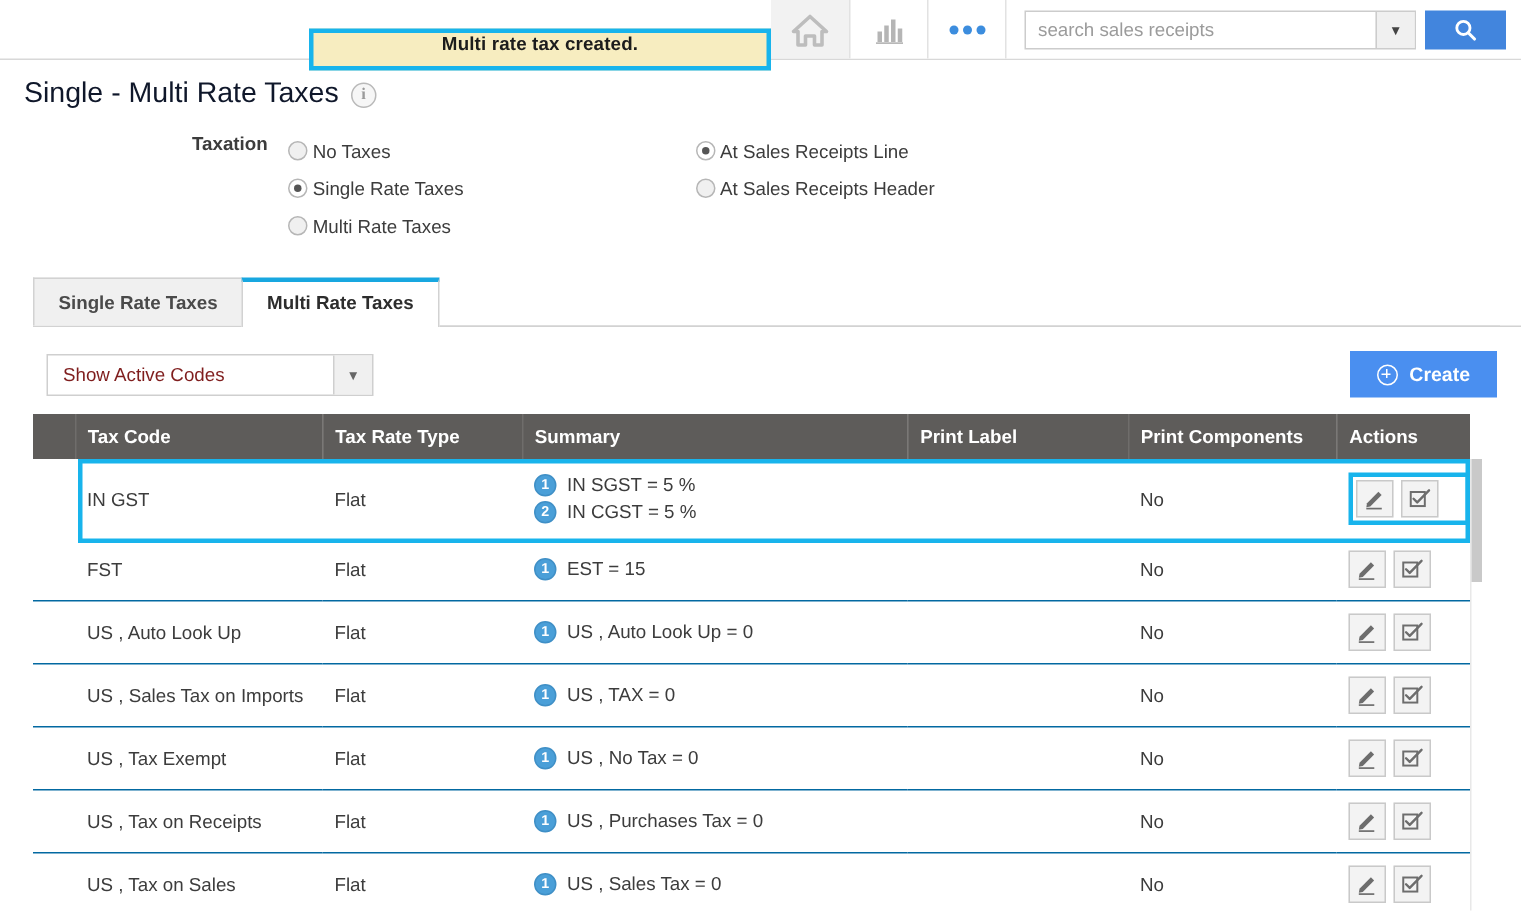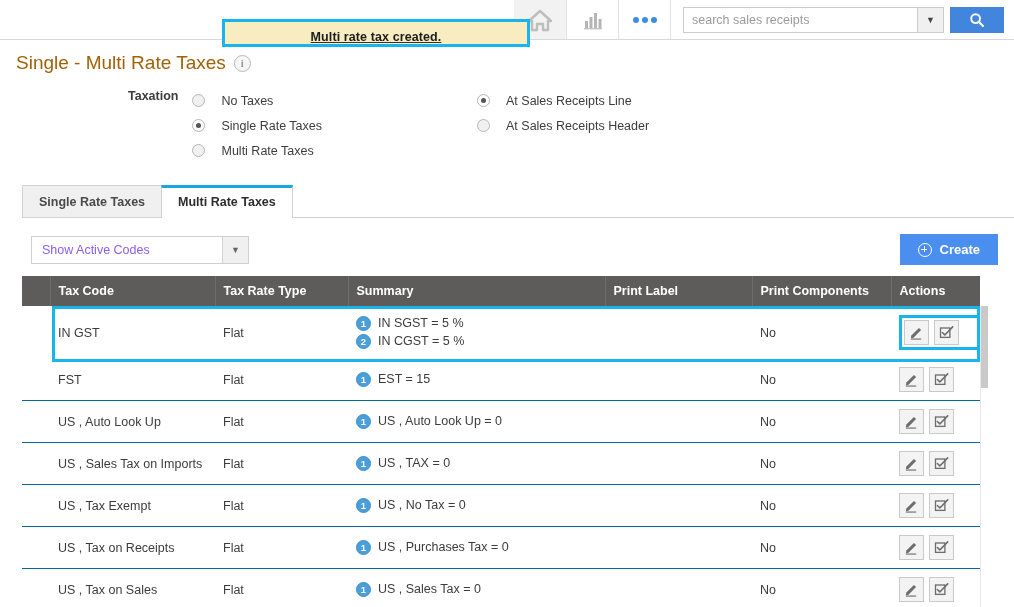--- a/index.html
+++ b/index.html
@@ -69,59 +69,58 @@
     width: 54px; height: 26px;
     background: #4285dd;
     border: none;
     display: flex; align-items: center; justify-content: center;
     cursor: pointer;
   }
 
   
   .toast-outline {
     position: absolute;
-    left: 222px; top: 19px;
+    left: 206px; top: 19px;
     width: 308px; height: 28px;
     border: 3px solid #18b4ec;
     background: #f7edc0;
-    display: flex; align-items: flex-end; justify-content: center;
+    display: flex; align-items: flex-start; justify-content: center;
     z-index: 20;
-    text-decoration: underline;
   }
   .toast-text {
     font-size: 12.5px; font-weight: bold; color: #1c1c1c;
     letter-spacing: .1px;
   }
 
   
   .page-title-row {
     display: flex; align-items: center; gap: 8px;
     padding: 12px 0 0 16px;
   }
-  .page-title { font-size: 19px; color: #a16207; font-weight: normal; }
+  .page-title { font-size: 19px; color: #0f172a; font-weight: normal; }
   .info-icon {
     width: 17px; height: 17px; border-radius: 50%;
     border: 1px solid #b9b9b9; background: #f6f6f6;
     color: #9a9a9a; font-size: 11px; font-weight: bold;
     display: flex; align-items: center; justify-content: center;
     font-family: "Liberation Serif", serif;
   }
 
   
   .form-area { display: flex; padding: 14px 0 0 0; }
   .form-col { display: flex; }
   .form-col.left { margin-left: 128px; }
   .form-col.right { margin-left: 141px; }
   .form-label {
     font-weight: bold; font-size: 12.5px; color: #3c3c3c;
     padding-top: 1px; white-space: nowrap;
   }
   .radio-list { margin-left: 14px; }
   .radio-row {
-    display: flex; align-items: center; gap: 16px;
+    display: flex; align-items: center; gap: 3px;
     height: 25px;
   }
   .radio {
     width: 13px; height: 13px; border-radius: 50%;
     border: 1px solid #b6b6b6;
     background: #f0f0f0;
     display: flex; align-items: center; justify-content: center;
     flex: none;
   }
   .radio.checked { background: #ffffff; }
@@ -167,21 +166,21 @@
   .select-box {
     display: flex; align-items: stretch;
     width: 218px; height: 28px;
     border: 1px solid #cfcfcf;
     background: #ffffff;
     cursor: pointer;
   }
   .select-value {
     flex: 1; display: flex; align-items: center;
     padding-left: 10px;
-    font-size: 12.5px; color: #8b5cf6;
+    font-size: 12.5px; color: #7f1d1d;
   }
   .select-arrow {
     width: 26px;
     border-left: 1px solid #cfcfcf;
     background: #f0f0f0;
     display: flex; align-items: center; justify-content: center;
     font-size: 9px; color: #666;
   }
   .create-btn {
     display: flex; align-items: center; gap: 8px;

